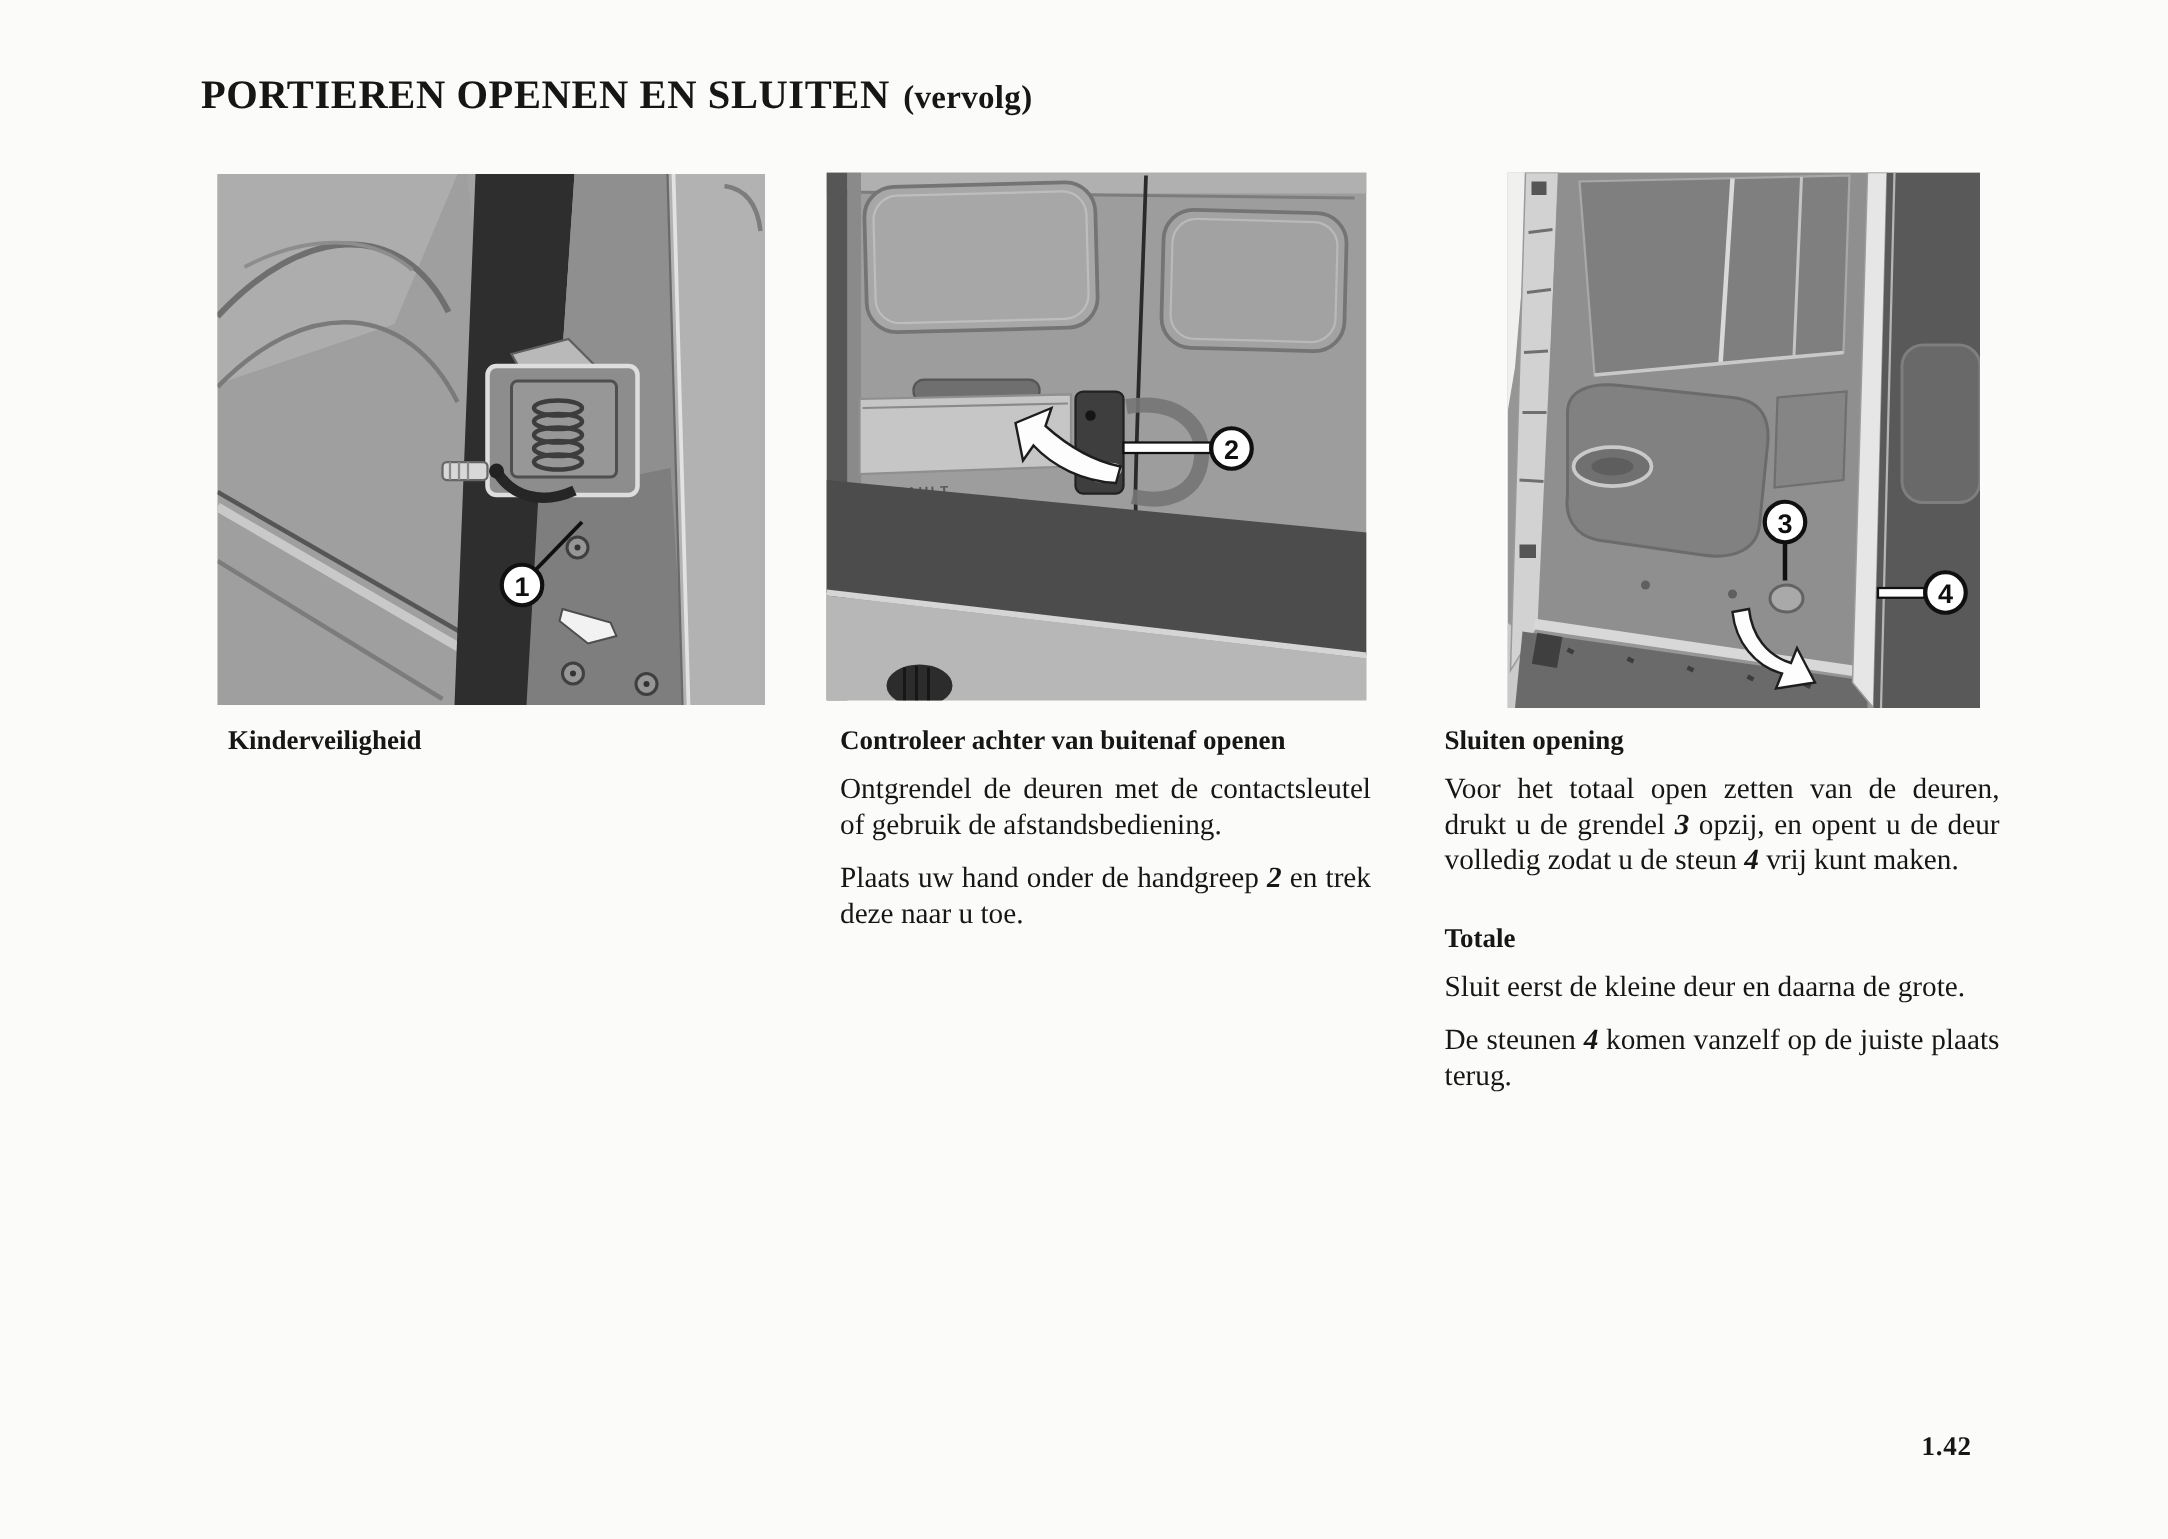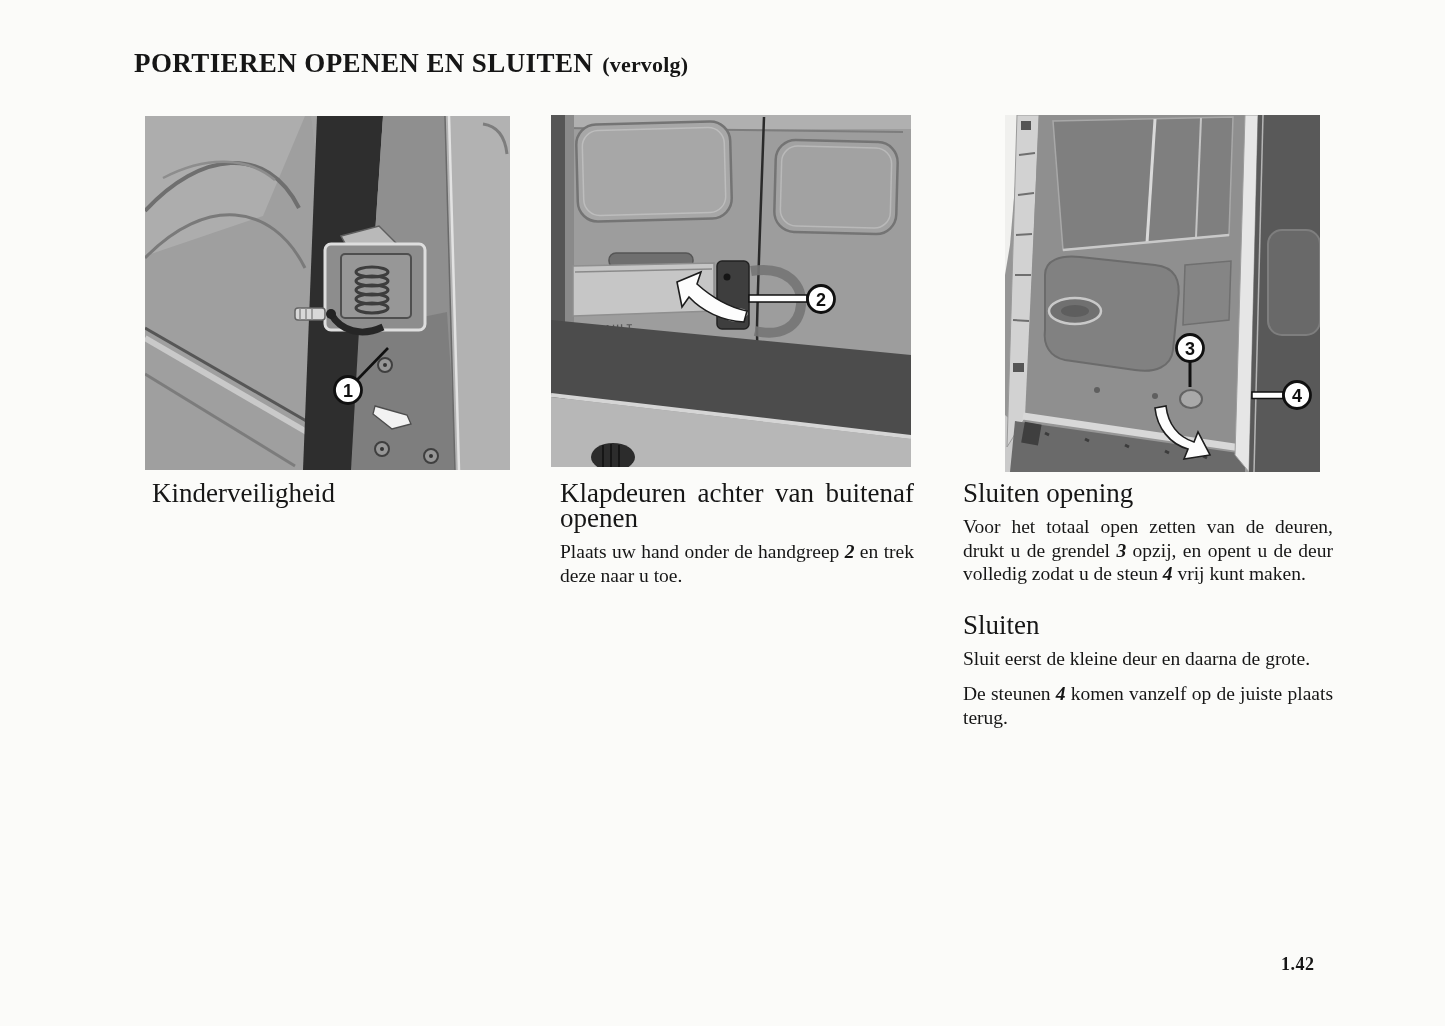--- a/index.html
+++ b/index.html
@@ -19,21 +19,21 @@
   .title .suffix{font-size:22px;margin-left:9px;letter-spacing:.2px;}
   figure{margin:0;padding:0;position:absolute;}
   .fig1{left:145px;top:116px;width:365px;height:354px;}
   .fig2{left:551px;top:115px;width:360px;height:352px;}
   .fig3{left:1005px;top:115px;width:315px;height:357px;}
   figure svg{display:block;width:100%;height:100%;}
   .col{position:absolute;top:481px;text-align:justify;font-size:19.5px;line-height:23.6px;}
   .col1{left:152px;width:360px;}
   .col2{left:560px;width:354px;}
   .col3{left:963px;width:370px;}
-  .col h2{font-size:27px;line-height:25px;margin:0 0 9px 0;font-weight:400;}
+  .col h2{font-size:18px;line-height:25px;margin:0 0 9px 0;font-weight:700;}
   .col h2.sub{margin-top:27px;}
   .col p{margin:0 0 12px 0;}
   .col p b{font-style:italic;font-weight:700;}
   .pageno{
     position:absolute;left:1281px;top:954px;
     font-size:18px;font-weight:700;letter-spacing:.5px;
   }
   
   .co{font:700 18px "Liberation Sans", sans-serif;fill:#101010;}
   .brand{font:700 9px "Liberation Sans", sans-serif;fill:#585858;letter-spacing:1.5px;}
@@ -204,26 +204,27 @@
         <text class="co" x="292" y="287" text-anchor="middle">4</text>
       </g>
     </svg>
   </figure>
 
   <section class="col col1">
     <h2>Kinderveiligheid</h2>
   </section>
 
   <section class="col col2">
-    <h2>Klapdeuren achter van buitenaf openen</h2>
+    <h2>Controleer achter van buitenaf openen</h2>
+    <p>Ontgrendel de deuren met de contactsleutel of gebruik de afstandsbediening.</p>
     <p>Plaats uw hand onder de handgreep <b>2</b> en trek deze naar u toe.</p>
   </section>
 
   <section class="col col3">
     <h2>Sluiten opening</h2>
     <p>Voor het totaal open zetten van de deuren, drukt u de grendel <b>3</b> opzij, en opent u de deur volledig zodat u de steun <b>4</b> vrij kunt maken.</p>
-    <h2 class="sub">Sluiten</h2>
+    <h2 class="sub">Totale</h2>
     <p>Sluit eerst de kleine deur en daarna de grote.</p>
     <p>De steunen <b>4</b> komen vanzelf op de juiste plaats terug.</p>
   </section>
 
   <div class="pageno">1.42</div>
 </div>
 
 </body></html>

